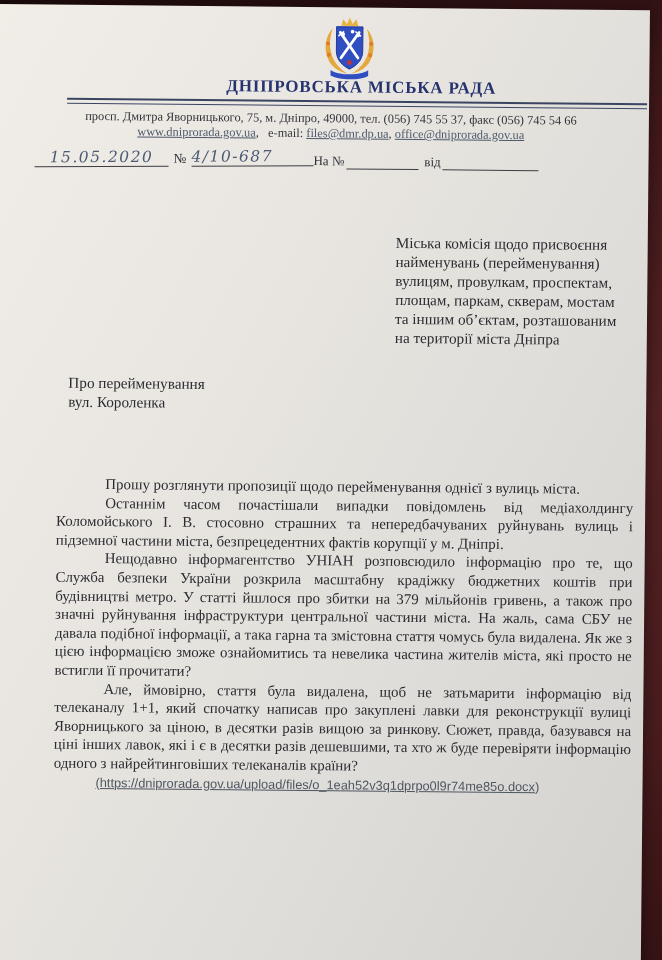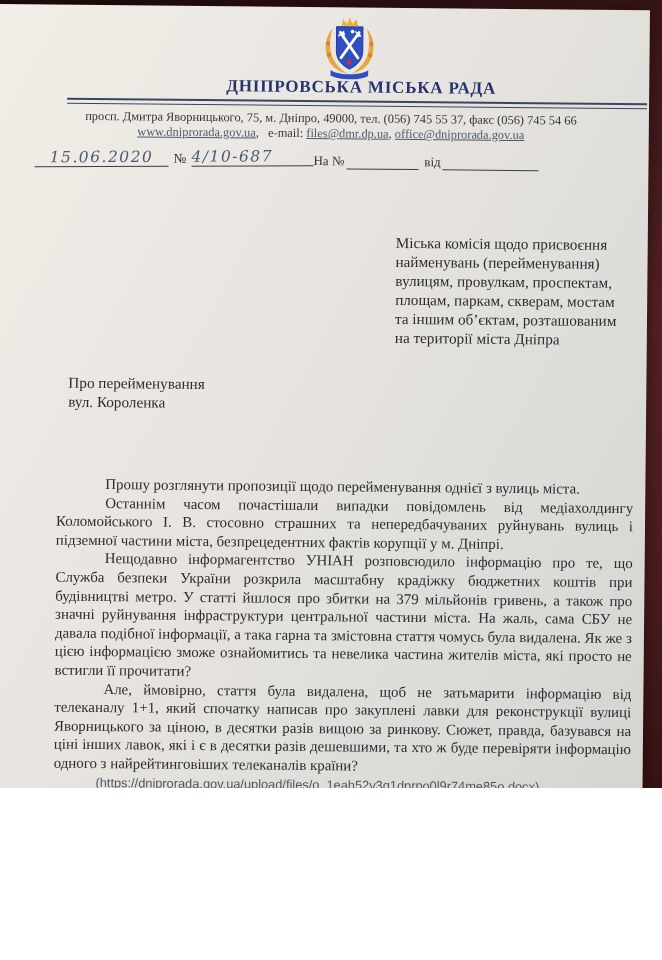--- a/index.html
+++ b/index.html
@@ -1,16 +1,16 @@
 <!DOCTYPE html>
 <html><head>
 <meta charset="utf-8">
 <style>
   html,body{margin:0;padding:0;}
-  .stage{position:relative;width:662px;height:788px;overflow:hidden;
+  .stage{position:relative;width:662px;height:960px;overflow:hidden;
     background:linear-gradient(172deg,#1e0b0c 0%,#3f1719 14%,#552224 48%,#4a1c1e 78%,#371314 100%);
     font-family:"Liberation Serif", serif;}
   .paper{position:absolute;left:-8px;top:4px;width:658px;height:992px;
     transform-origin:0 0;transform:rotate(0.55deg);
     background:linear-gradient(118deg,#f1eee8 0%,#e9e6e1 35%,#dfddd9 65%,#d3d1ce 100%);
     box-shadow:0 2px 18px rgba(0,0,0,0.5);}
   .abs{position:absolute;}
   .emblem{left:326px;top:8px;width:64px;height:66px;}
   .org-name{left:80px;top:70px;width:580px;text-align:center;
     font-size:17px;font-weight:bold;letter-spacing:0.8px;color:#26336f;}
@@ -69,21 +69,21 @@
 
     <div class="abs org-name">ДНІПРОВСЬКА МІСЬКА РАДА</div>
     <div class="abs rule"></div>
 
     <div class="abs address">
       <div>просп. Дмитра Яворницького, 75, м. Дніпро, 49000, тел. (056) 745 55 37, факс (056) 745 54 66</div>
       <div><span class="doclink">www.dniprorada.gov.ua</span><span>,</span>&nbsp;&nbsp;&nbsp;<span>e-mail:</span>&nbsp;<span class="doclink">files@dmr.dp.ua</span><span>,</span> <span class="doclink">office@dniprorada.gov.ua</span></div>
     </div>
 
     <div class="abs hw-group">
-      <span class="blank hw-blank1"><span class="handwriting">15.06.2020</span></span><span class="no-symbol">№</span><span class="blank hw-blank2"><span class="handwriting">4/10-687</span></span>
+      <span class="blank hw-blank1"><span class="handwriting">15.05.2020</span></span><span class="no-symbol">№</span><span class="blank hw-blank2"><span class="handwriting">4/10-687</span></span>
     </div>
 
     <div class="abs reply-group">
       <span class="reply-label">На №</span><span class="blank reply-blank1"></span><span class="vid-label">від</span><span class="blank reply-blank2"></span>
     </div>
 
     <div class="abs recipient">
       <div>Міська комісія щодо присвоєння</div>
       <div>найменувань (перейменування)</div>
       <div>вулицям, провулкам, проспектам,</div>

